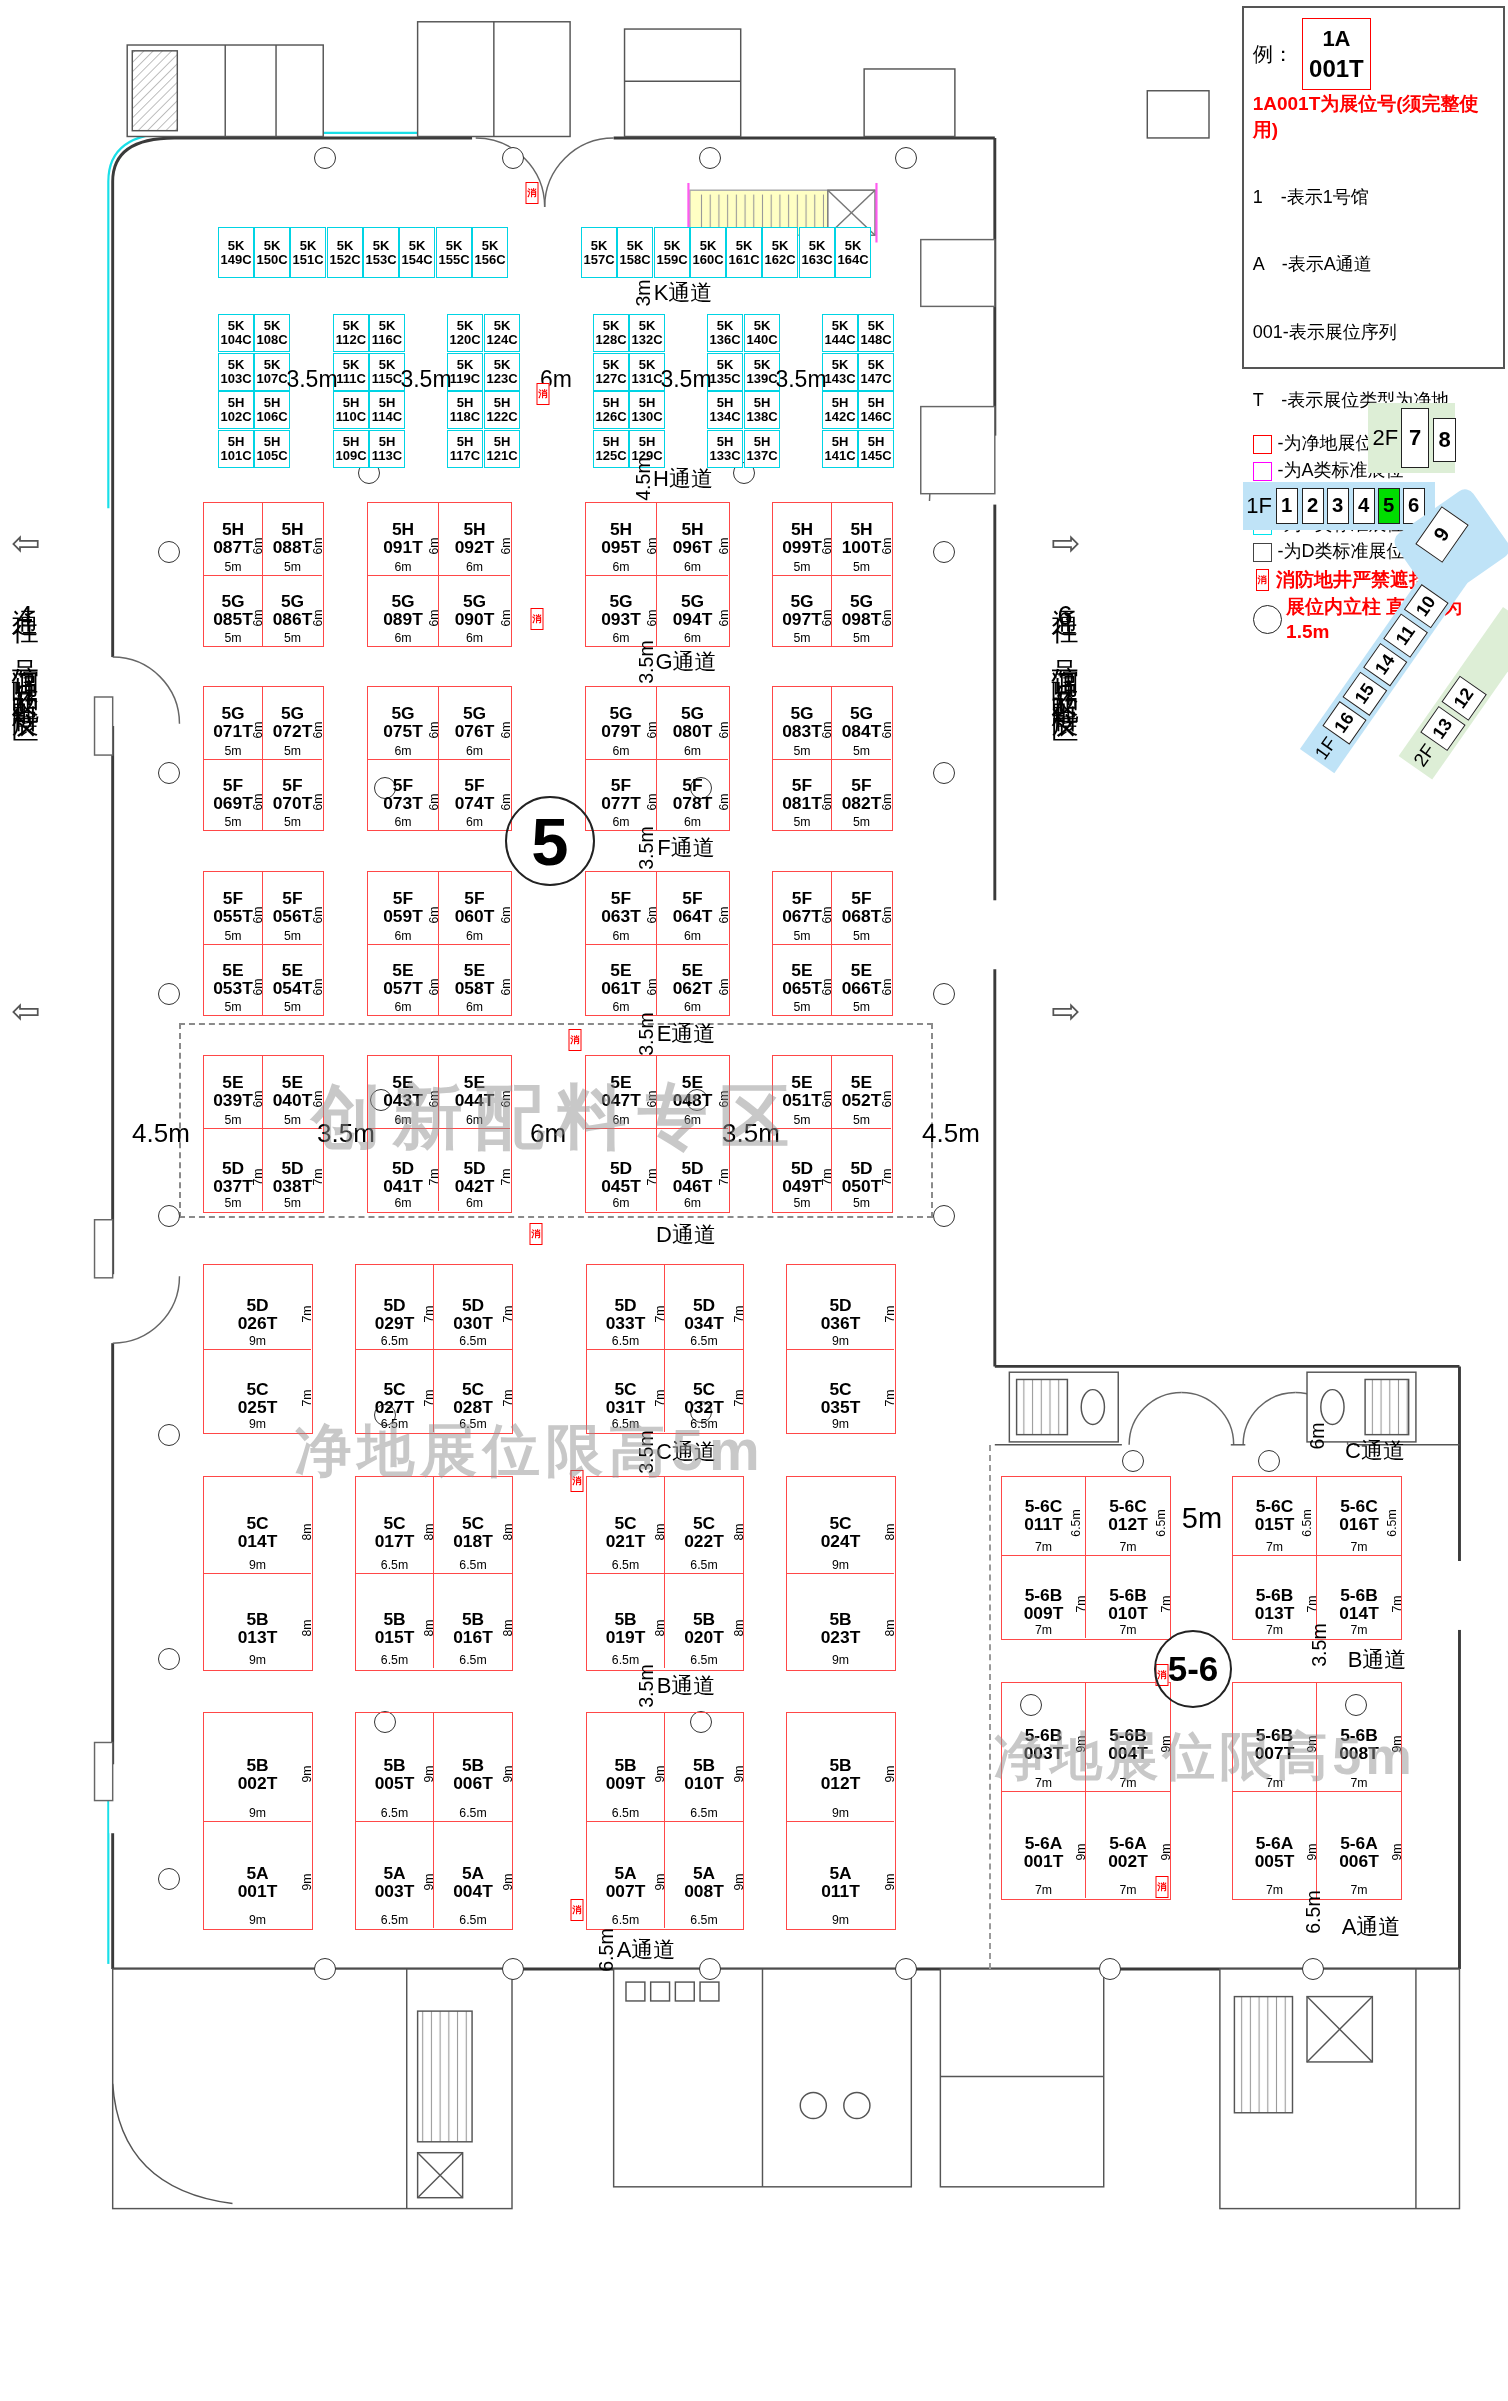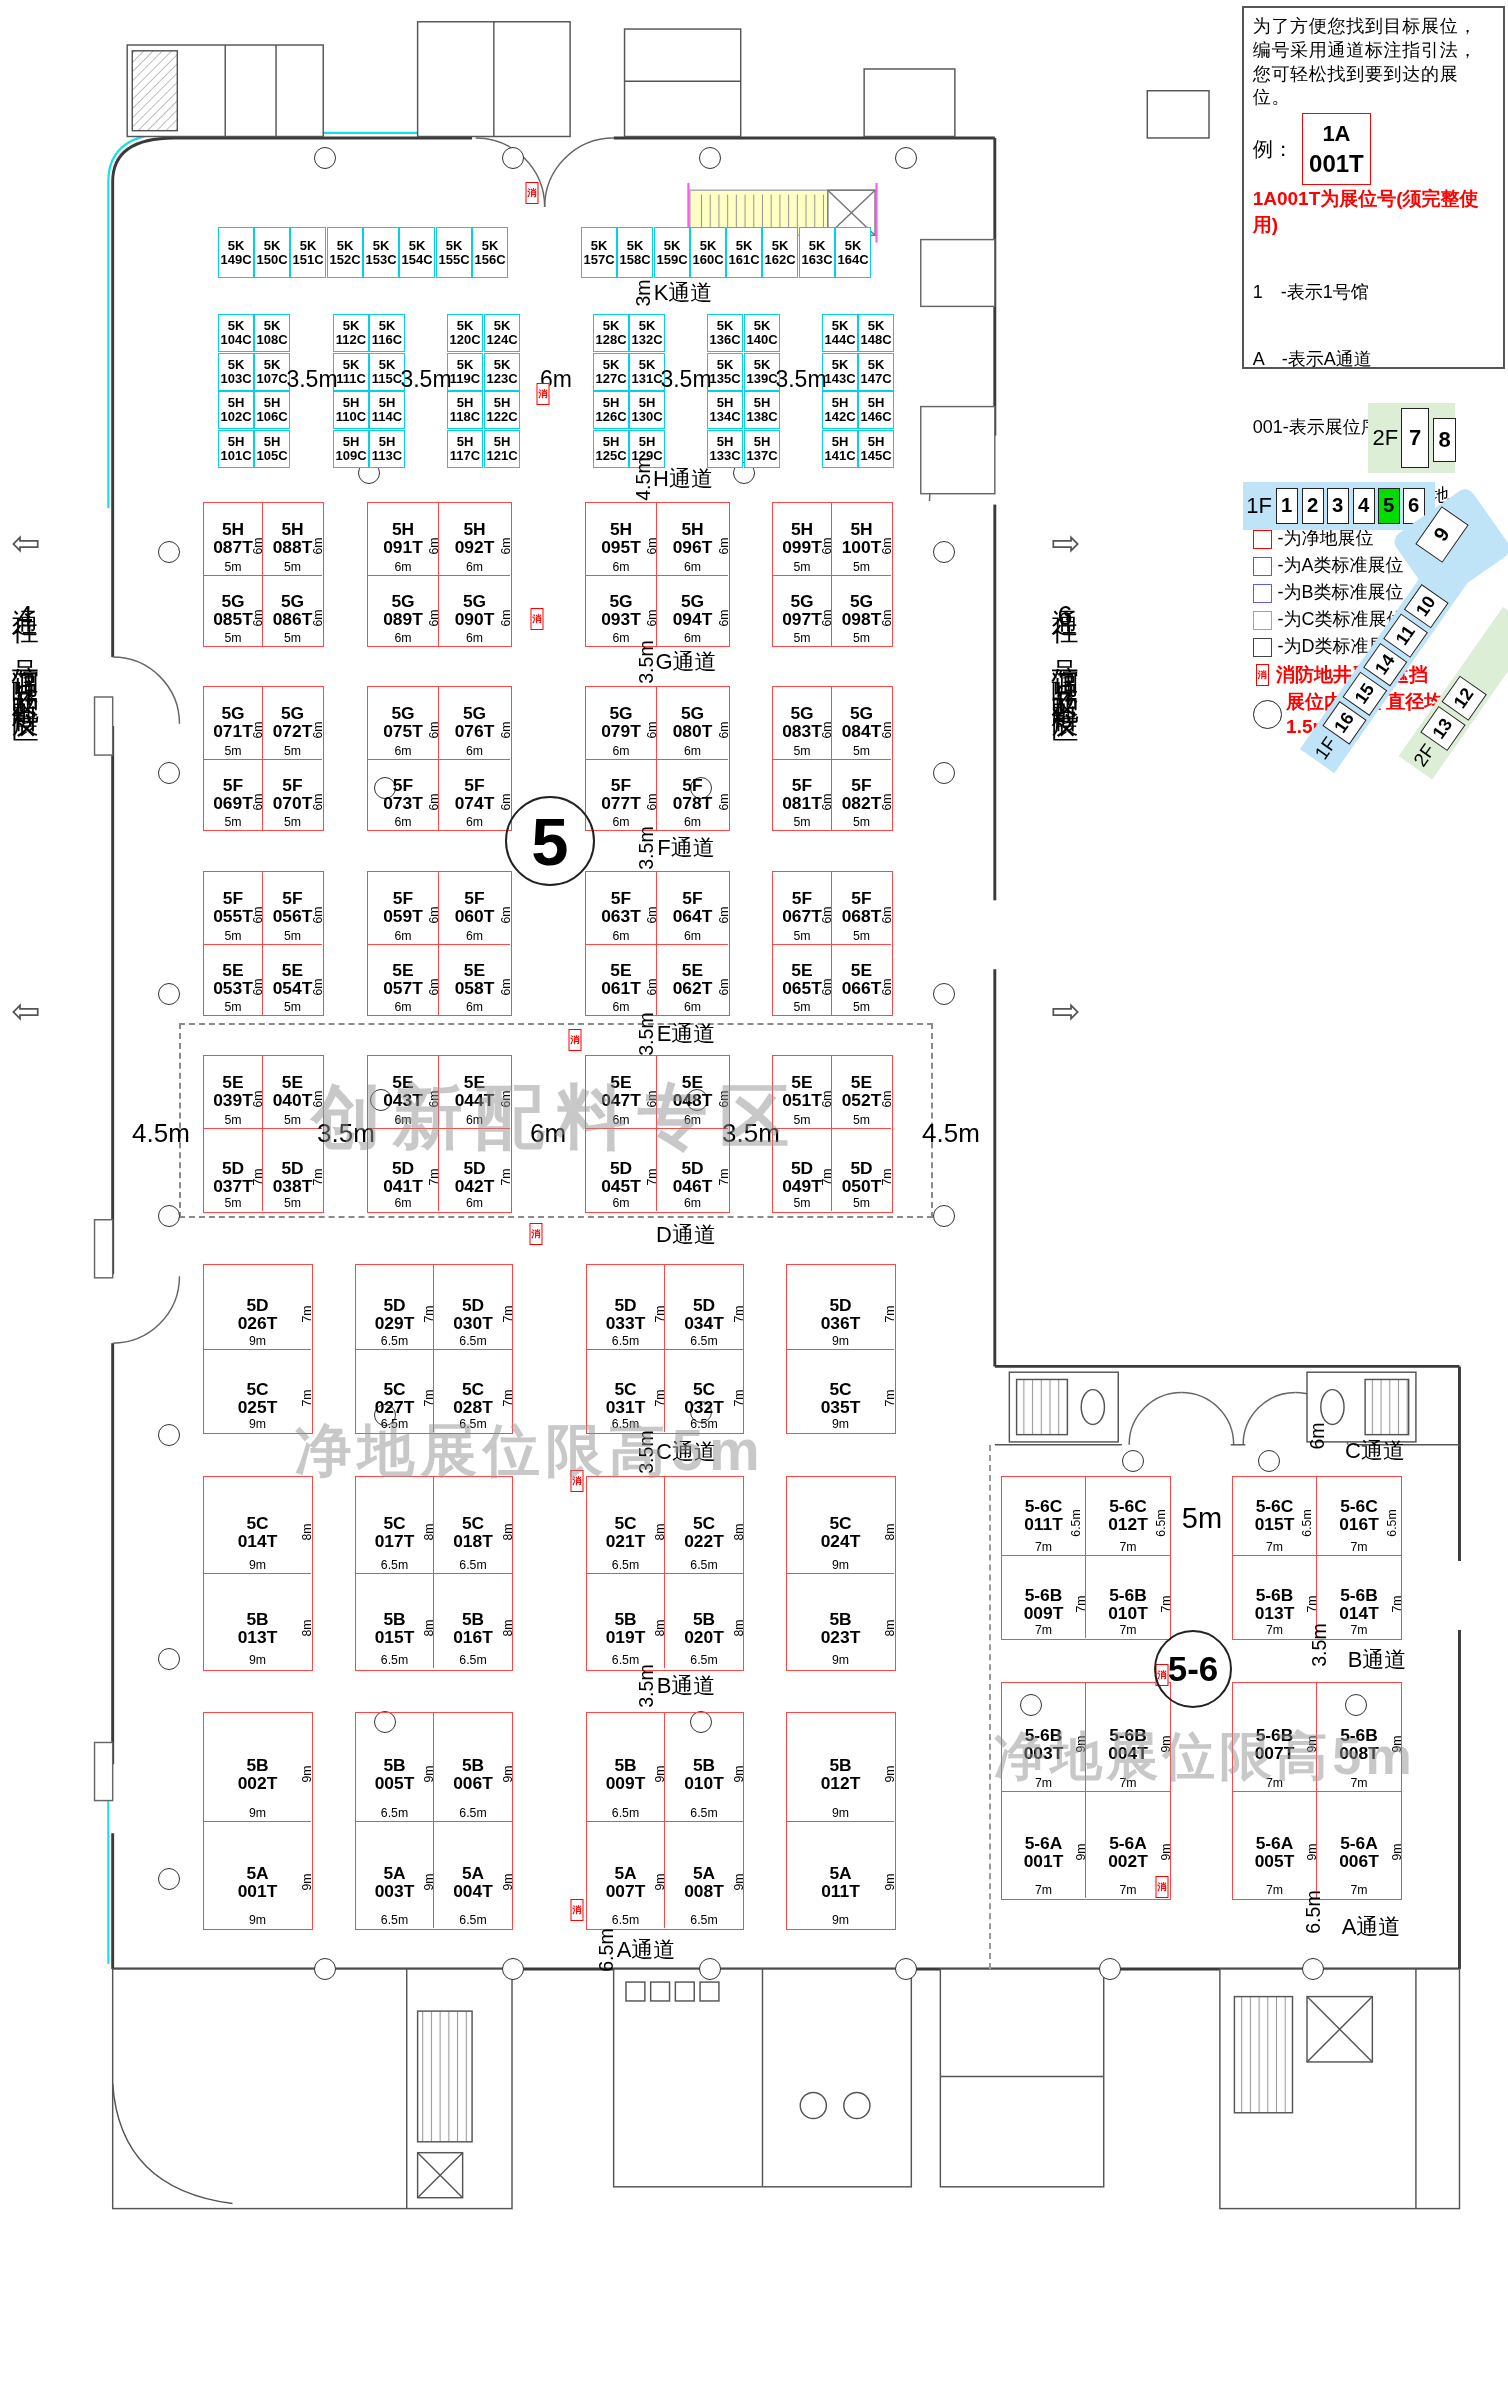--- a/index.html
+++ b/index.html
@@ -1523,21 +1523,20 @@
       <div class="fire" style="position: absolute; left: 537px; top: 619px;">消</div>
       <div class="fire" style="position: absolute; left: 575px; top: 1040px;">消</div>
       <div class="fire" style="position: absolute; left: 536px; top: 1234px;">消</div>
       <div class="fire" style="position: absolute; left: 577px; top: 1481px;">消</div>
       <div class="fire" style="position: absolute; left: 577px; top: 1910px;">消</div>
       <div class="fire" style="position: absolute; left: 1162px; top: 1675px;">消</div>
       <div class="fire" style="position: absolute; left: 1162px; top: 1887px;">消</div>
     </div>
 
   <div id="legend">
-    <div class="intro">为了方便您找到目标展位，编号采用通道标注指引法，您可轻松找到要到达的展位。</div>
     <div class="exrow">
       <span style="font-size:20.3px;">例：</span>
       <div class="exbox">
         <span class="l1">1A</span>
         <span class="l2">001T</span>
       </div>
     </div>
     <div class="redbold">1A001T为展位号(须完整使用)</div>
     <div class="leglines" id="leglines">
         <div>1　-表示1号馆</div>

